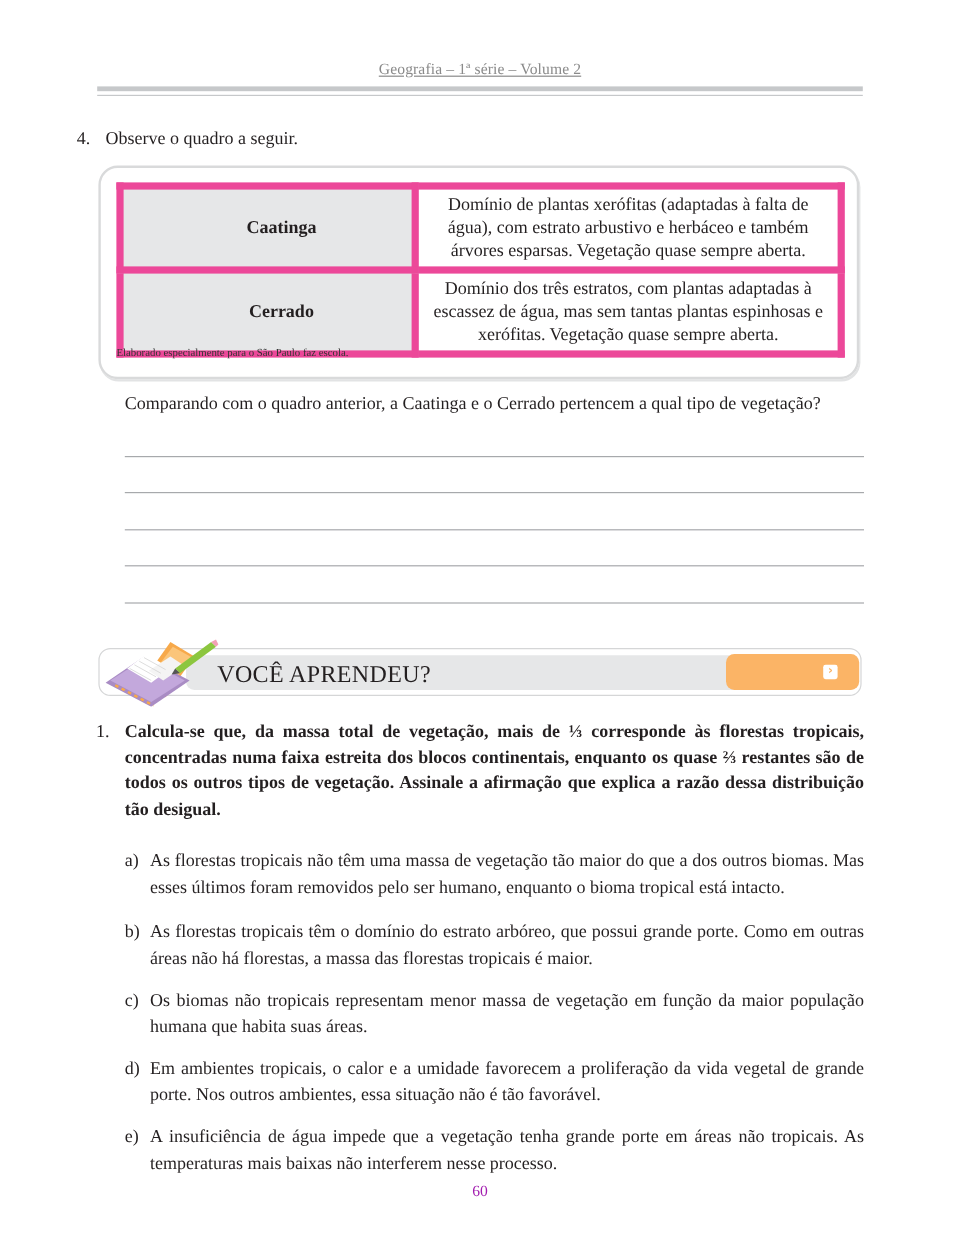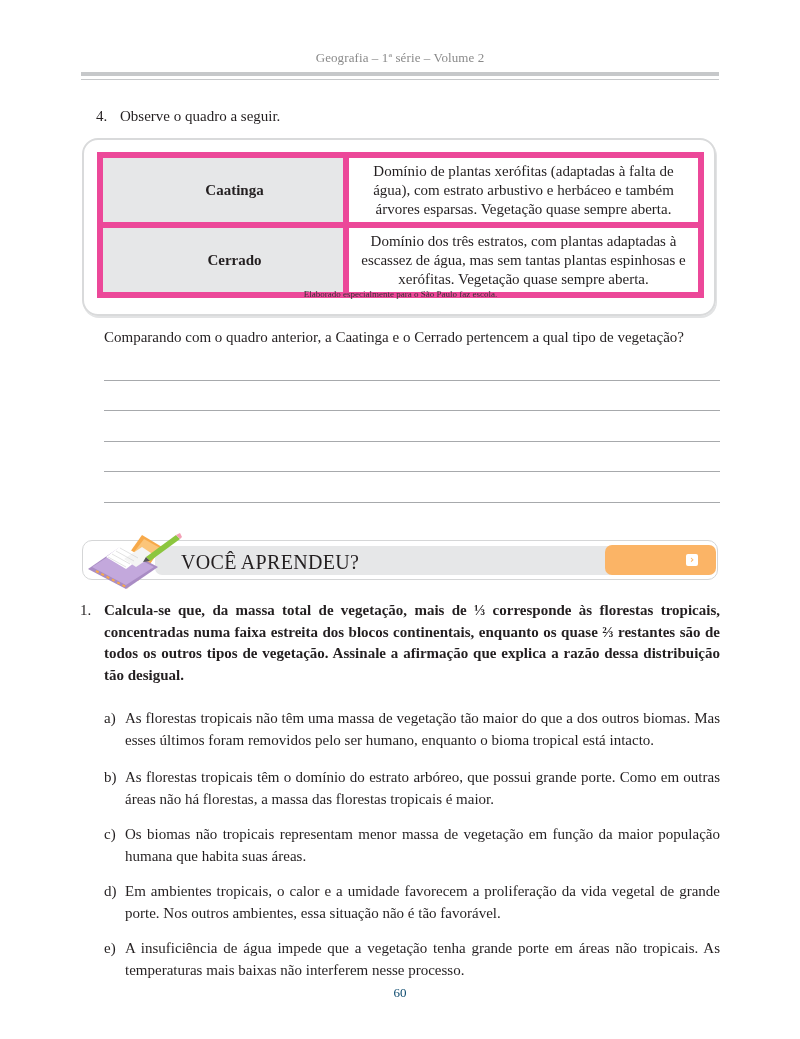--- a/index.html
+++ b/index.html
@@ -3,50 +3,50 @@
 <meta charset="utf-8">
 <style>
   html, body { margin: 0; padding: 0; background: #ffffff; }
   body {
     width: 800px; height: 1039px; position: relative; overflow: hidden;
     font-family: "Liberation Serif", "DejaVu Serif", serif;
     color: #231f20;
   }
   .header-title {
     position: absolute; top: 50px; left: 0; width: 800px; text-align: center;
-    font-size: 13px; color: #8a8a8a; letter-spacing: 0.1px;
+    font-size: 13px; color: #8a8a8a; letter-spacing: 0.1px; text-decoration: underline;
   }
   .header-rule-thick {
     position: absolute; top: 72px; left: 81px; width: 638px; height: 4px; background: #c6c8ca;
   }
   .header-rule-thin {
     position: absolute; top: 79px; left: 81px; width: 638px; height: 1px; background: #c6c8ca;
   }
   .q4-line {
-    position: absolute; top: 108px; left: 96px; font-size: 15px;
+    position: absolute; top: 108px; left: 64px; font-size: 15px;
   }
   .q4-line .num { display: inline-block; width: 24px; }
   .quadro-box {
     position: absolute; top: 138px; left: 82px; width: 634px; height: 178px;
     border: 2px solid #d9dadb; border-radius: 16px; box-sizing: border-box;
     box-shadow: 1px 2px 0 #e2e3e4;
   }
   table.quadro {
     position: absolute; top: 152px; left: 97px; width: 607px;
     border-collapse: collapse; font-size: 15px;
   }
   table.quadro td {
     border: 6px solid #ec4899; text-align: center; vertical-align: middle; line-height: 19px;
   }
   table.quadro td.term {
     background: #e6e7e8; width: 215px; font-weight: bold; height: 62px; padding-left: 24px;
   }
   table.quadro td.desc { padding: 2px 10px; }
   .source-note {
-    position: absolute; top: 289px; left: 97px; width: 607px; text-align: center;
+    position: absolute; top: 289px; left: 97px; width: 607px; text-align: left;
     font-size: 9px; color: #333;
   }
   .question-text {
     position: absolute; top: 329px; left: 104px; font-size: 15px;
   }
   .answer-line {
     position: absolute; left: 104px; width: 616px; height: 1px; background: #a7a9ac;
   }
   .banner {
     position: absolute; top: 540px; left: 82px; width: 636px; height: 40px;
@@ -75,21 +75,21 @@
   }
   .q1 .num { position: absolute; left: 0; top: 0; }
   .q1 .body { margin-left: 24px; text-align: justify; font-weight: bold; }
   .option {
     position: absolute; left: 104px; width: 616px; font-size: 15px; line-height: 21.5px;
   }
   .option .letter { position: absolute; left: 0; top: 0; }
   .option .body { margin-left: 21px; text-align: justify; }
   .page-number {
     position: absolute; top: 985px; left: 0; width: 800px; text-align: center;
-    font-size: 13px; color: #0c4a6e;
+    font-size: 13px; color: #a21caf;
   }
 </style>
 </head>
 <body>
 
 <div class="header-title">Geografia – 1ª série – Volume 2</div>
 <div class="header-rule-thick"></div>
 <div class="header-rule-thin"></div>
 
 <div class="q4-line">

